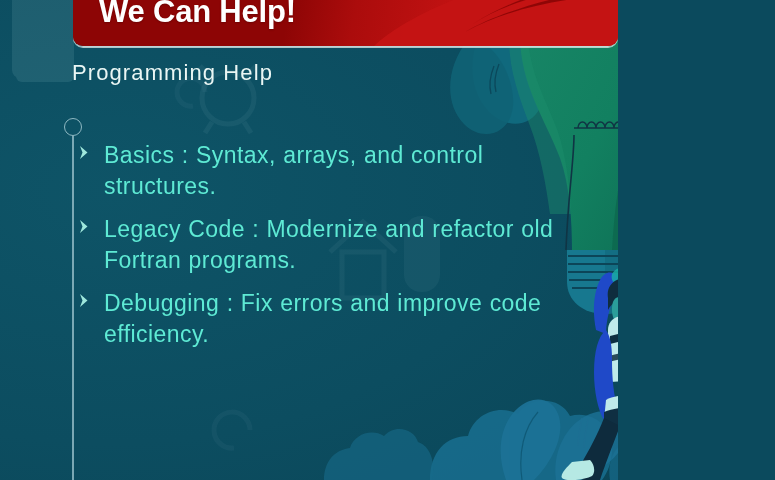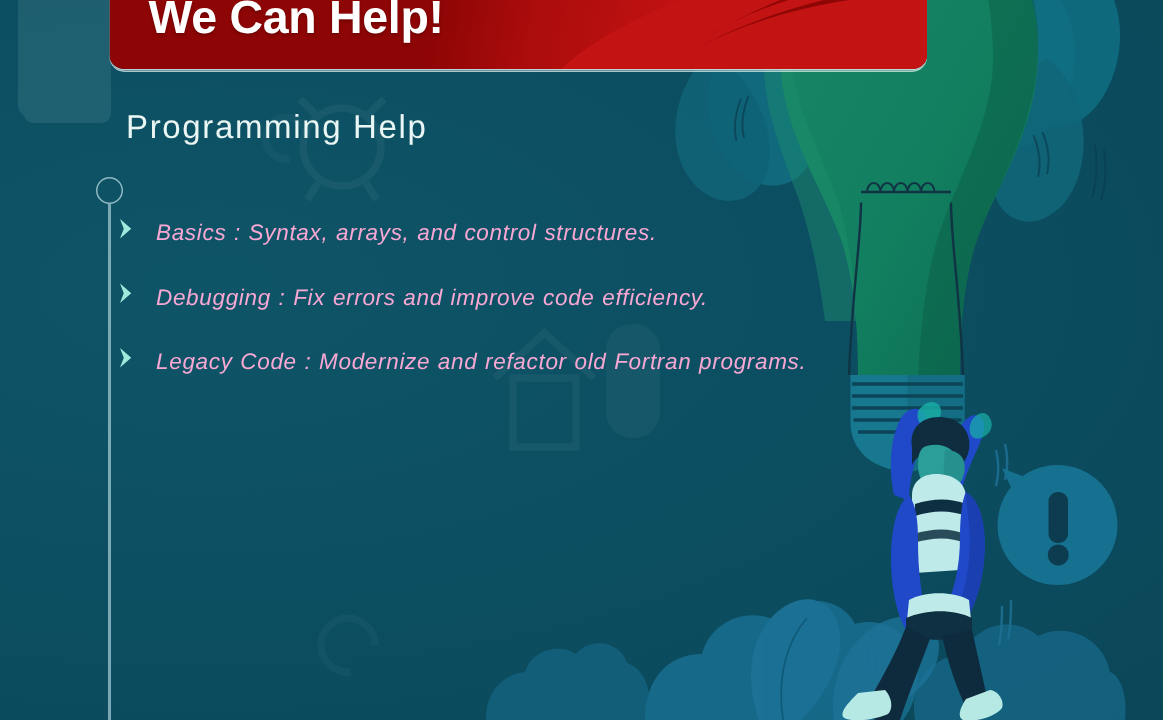--- a/index.html
+++ b/index.html
@@ -2,21 +2,21 @@
 <html><head>
 <meta charset="utf-8">
 <style>
   html, body {
     margin: 0;
     padding: 0;
     background: #0b4a5d;
   }
   #slide {
     position: relative;
-    width: 775px;
+    width: 618px;
     height: 480px;
     overflow: hidden;
     background: #0c4f63;
     font-family: "Liberation Sans", sans-serif;
     user-select: none;
   }
 
   
   .bg-base {
     position: absolute;
@@ -62,21 +62,21 @@
     line-height: 1;
     white-space: nowrap;
     text-shadow: 0 1px 2px rgba(0,0,0,0.22);
   }
 
   
   .subtitle {
     position: absolute;
     left: 72px;
     top: 60px;
-    margin: 12px;
+    margin: 0;
     font-size: 22px;
     font-weight: normal;
     color: #eaf6f4;
     letter-spacing: 1.1px;
     white-space: nowrap;
   }
 
   
   .rail-dot {
     position: absolute;
@@ -118,26 +118,25 @@
     padding-top: 5px;
     color: #9fe8dc;
     font-size: 19px;
     font-weight: bold;
     line-height: 1;
     text-align: left;
   }
   .chev svg { display: block; }
   .btext {
     flex: 1 1 auto;
-    font-size: 15px;
+    font-size: 23px;
     line-height: 31px;
-    color: #f9a8d4;
+    color: #5eead4;
     letter-spacing: 0.45px;
     word-spacing: 0.5px;
-    font-style: italic;
   }
 </style>
 </head>
 <body>
 
 <div id="slide">
 
   <div class="bg-base"></div>
 
   <svg class="bg-svg" viewBox="0 0 775 480">
@@ -333,27 +332,27 @@
       <span class="btext">Basics : Syntax, arrays, and control structures.</span>
     </div>
 
 
     <div class="bullet-row">
       <span class="chev">
         <svg width="13" height="15" viewBox="0 0 13 15">
             <path d="M2 1 L9.5 7.5 L2 14 L4.5 7.5 Z" fill="#9fe8dc"></path>
           </svg>
       </span>
-      <span class="btext">Debugging : Fix errors and improve code efficiency.</span>
+      <span class="btext">Legacy Code : Modernize and refactor old Fortran programs.</span>
     </div>
 
     <div class="bullet-row">
       <span class="chev">
         <svg width="13" height="15" viewBox="0 0 13 15">
             <path d="M2 1 L9.5 7.5 L2 14 L4.5 7.5 Z" fill="#9fe8dc"></path>
           </svg>
       </span>
-      <span class="btext">Legacy Code : Modernize and refactor old Fortran programs.</span>
+      <span class="btext">Debugging : Fix errors and improve code efficiency.</span>
     </div>
 
   </div>
 
 </div>
 
 </body></html>

